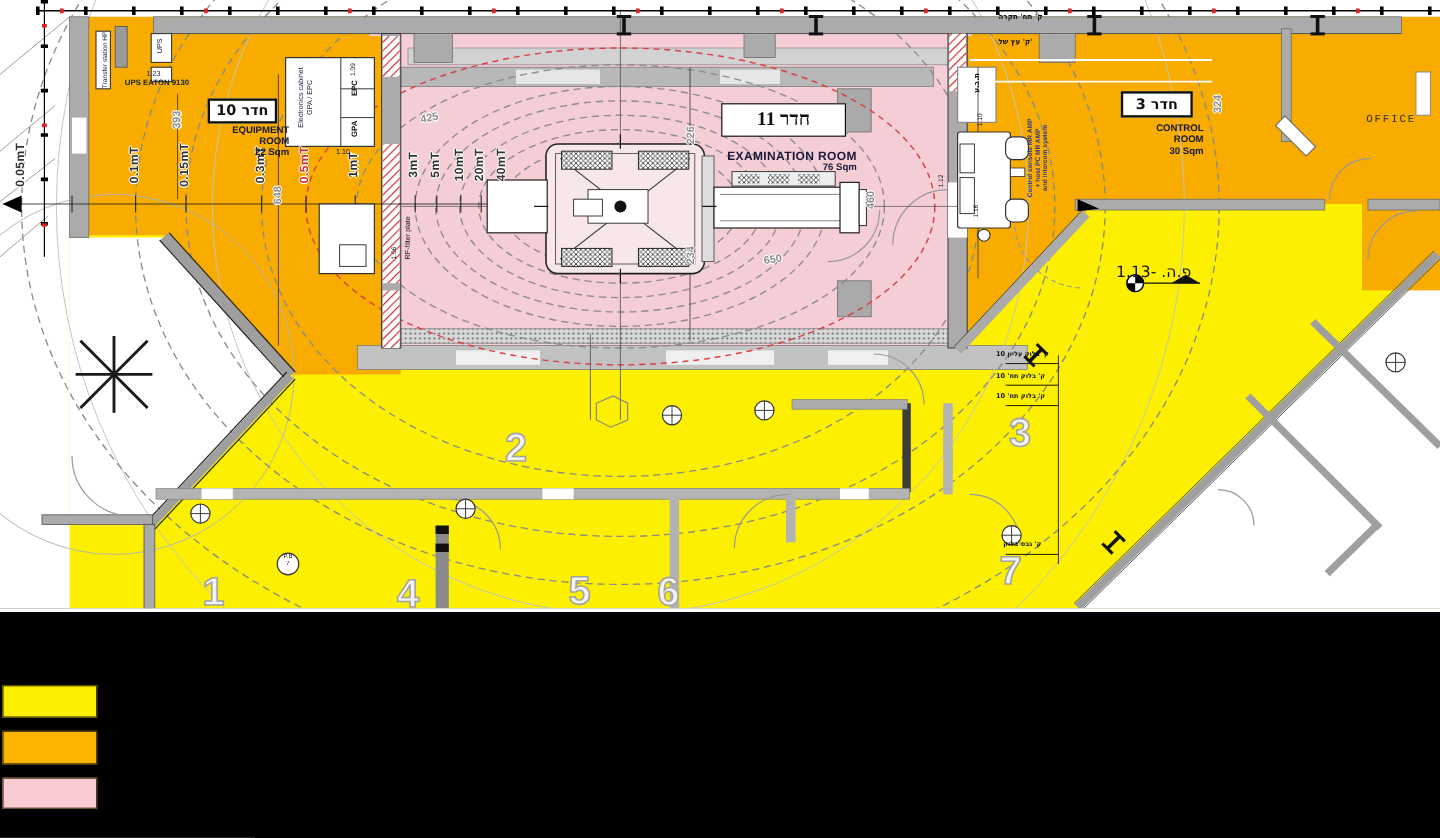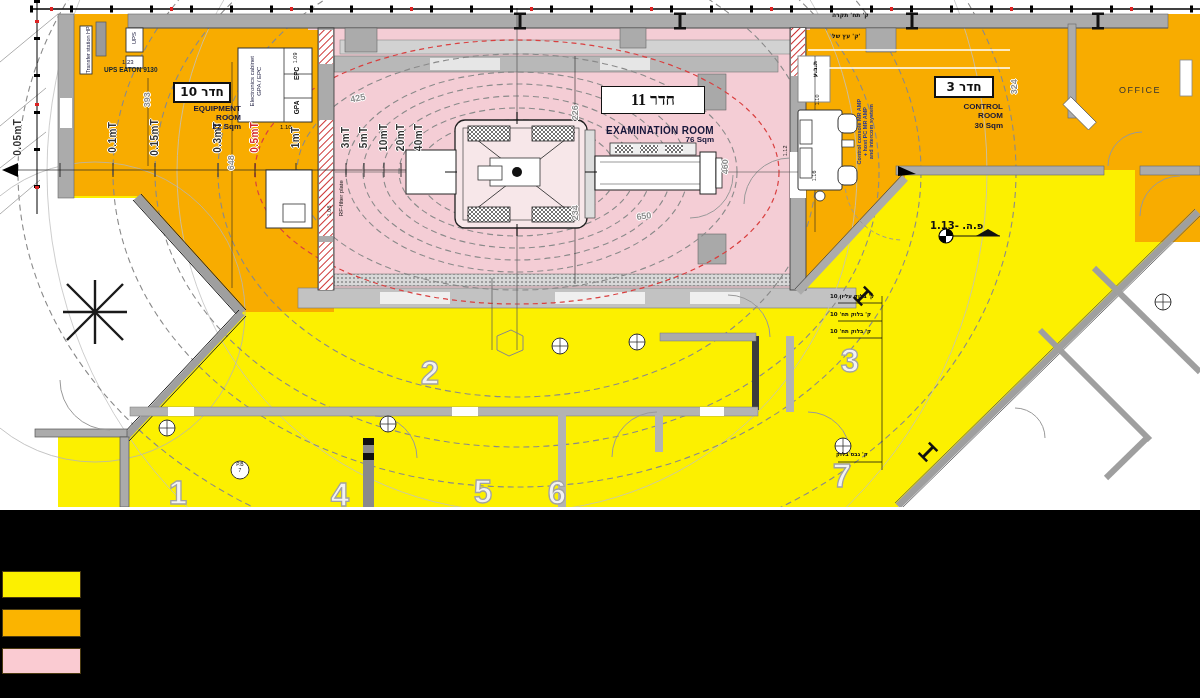--- a/index.html
+++ b/index.html
@@ -360,21 +360,21 @@
 
   <div class="roombox heb" style="left:601px;top:86px;width:104px;height:28px;border-width:1.5px;font-size:16px;line-height:25px;background:#fff;font-family:Liberation Serif, serif;">11 חדר</div>
   <div class="lbl roomtxt" style="left:592px;top:126px;width:122px;font-size:10px;letter-spacing:.3px;">EXAMINATION ROOM</div>
   <div class="lbl roomtxt" style="left:592px;top:136px;width:122px;font-size:8px;">76 Sqm</div>
 
   <div class="roombox heb" style="left:934px;top:76px;width:60px;height:22px;font-size:12px;line-height:18px;">3 חדר</div>
   <div class="lbl roomtxt" style="left:925px;top:103px;width:78px;font-size:8px;">CONTROL</div>
   <div class="lbl roomtxt" style="left:925px;top:112px;width:78px;font-size:8px;">ROOM</div>
   <div class="lbl roomtxt" style="left:925px;top:122px;width:78px;font-size:8px;">30 Sqm</div>
 
-  <div class="lbl" style="left:1100px;top:86px;width:80px;font-size:9px;letter-spacing:1.5px;color:#333;text-align:center;">OFFICE</div>
+  <div class="lbl" style="left:1100px;top:96px;width:80px;font-size:9px;letter-spacing:1.5px;color:#333;text-align:right;font-family:Liberation Mono, monospace;">OFFICE</div>
 
   <div class="lbl rot" style="left:54px;top:47px;width:70px;font-size:5.5px;color:#224;">Transfer station HP</div>
   <div class="lbl rot tiny" style="left:119px;top:35px;width:30px;color:#224;">UPS</div>
   <div class="lbl tiny" style="left:122px;top:59px;color:#224;">1.23</div>
   <div class="lbl" style="left:104px;top:67px;font-size:6.5px;font-weight:bold;color:#123;">UPS EATON 9130</div>
   <div class="lbl rot" style="left:218px;top:74px;width:76px;font-size:6px;color:#224;line-height:1.2;"><span>Electronics cabinet</span><br>
        <span>GPA / EPC</span></div>
   <div class="lbl rot" style="left:281px;top:55px;width:30px;font-size:5.5px;">1.09</div>
   <div class="lbl rot" style="left:282px;top:70px;width:30px;font-size:6.5px;font-weight:bold;">EPC</div>
   <div class="lbl rot" style="left:282px;top:104px;width:30px;font-size:6.5px;font-weight:bold;">GPA</div>
@@ -384,21 +384,21 @@
   <div class="lbl rot console-txt" style="left:814px;top:123px;width:104px;"><span>Control console MR AMP</span><br>
        <span>+ host PC MR AMP</span><br>
        <span>and intercom system</span></div>
   <div class="lbl rot" style="left:771px;top:148px;width:30px;font-size:5.5px;">1.12</div>
   <div class="lbl rot" style="left:803px;top:97px;width:30px;font-size:5.5px;">1.10</div>
   <div class="lbl rot" style="left:800px;top:173px;width:30px;font-size:5.5px;">1.16</div>
 
   <div class="lbl" style="left:228px;top:462px;width:24px;font-size:5px;text-align:center;line-height:1.1;"><span>P.B</span><br>
        <span>7</span></div>
 
-  <div class="lbl heb" dir="rtl" style="left:930px;top:221px;width:70px;font-size:10px;font-weight:bold;text-align:left;">פ.ה. -1.13</div>
+  <div class="lbl heb" dir="rtl" style="left:930px;top:221px;width:70px;font-size:13px;font-weight:normal;text-align:left;">פ.ה. -1.13</div>
 </div>
 
 <div class="sep"></div>
 
 <div class="legend" id="legend">
     <div class="swatch" style="top: 61px; height: 27px; background: rgb(252, 240, 0);"></div>
     <div class="swatch" style="top: 99px; height: 28px; background: rgb(251, 180, 0);"></div>
     <div class="swatch" style="top: 138px; height: 26px; background: rgb(250, 203, 210);"></div>
   </div>
 

